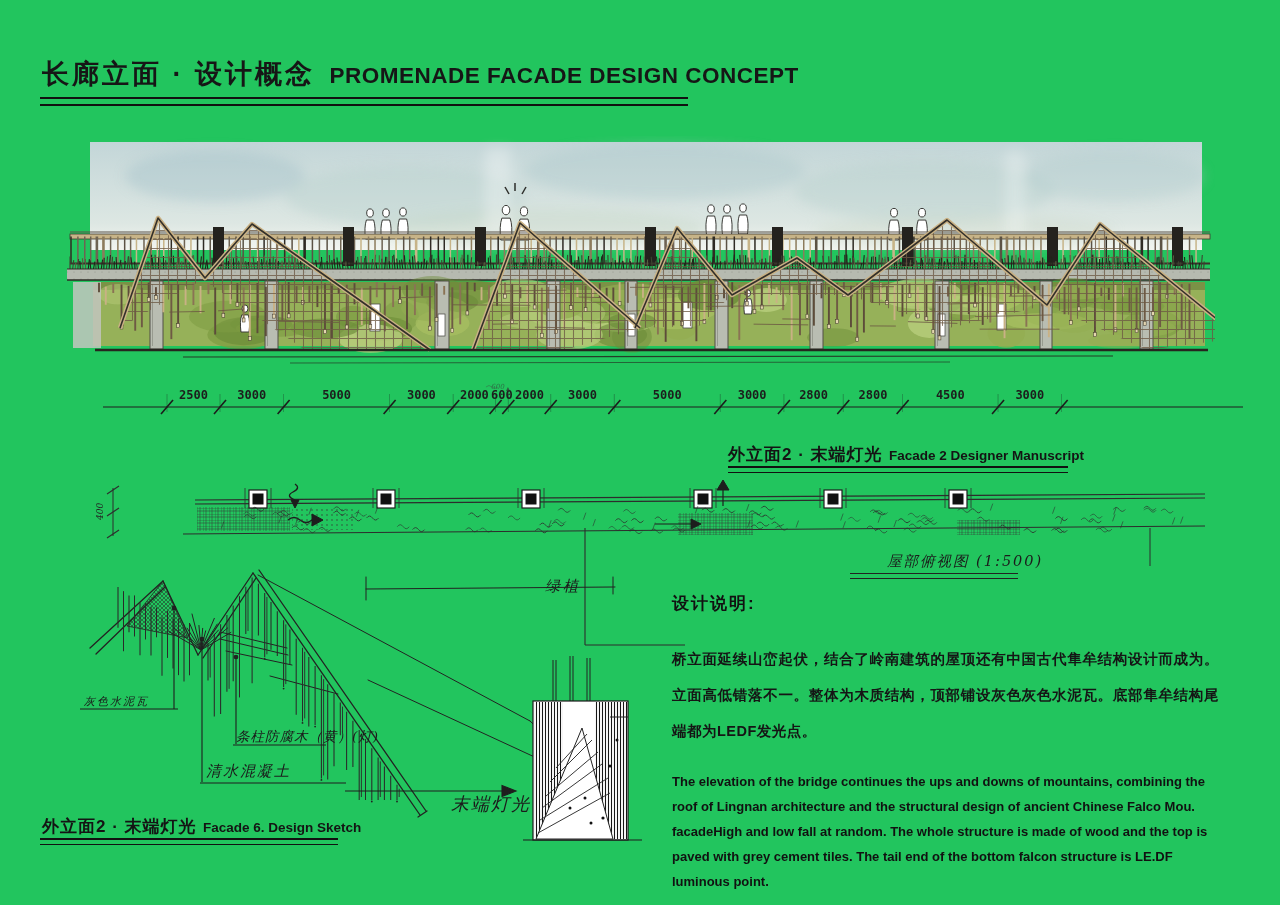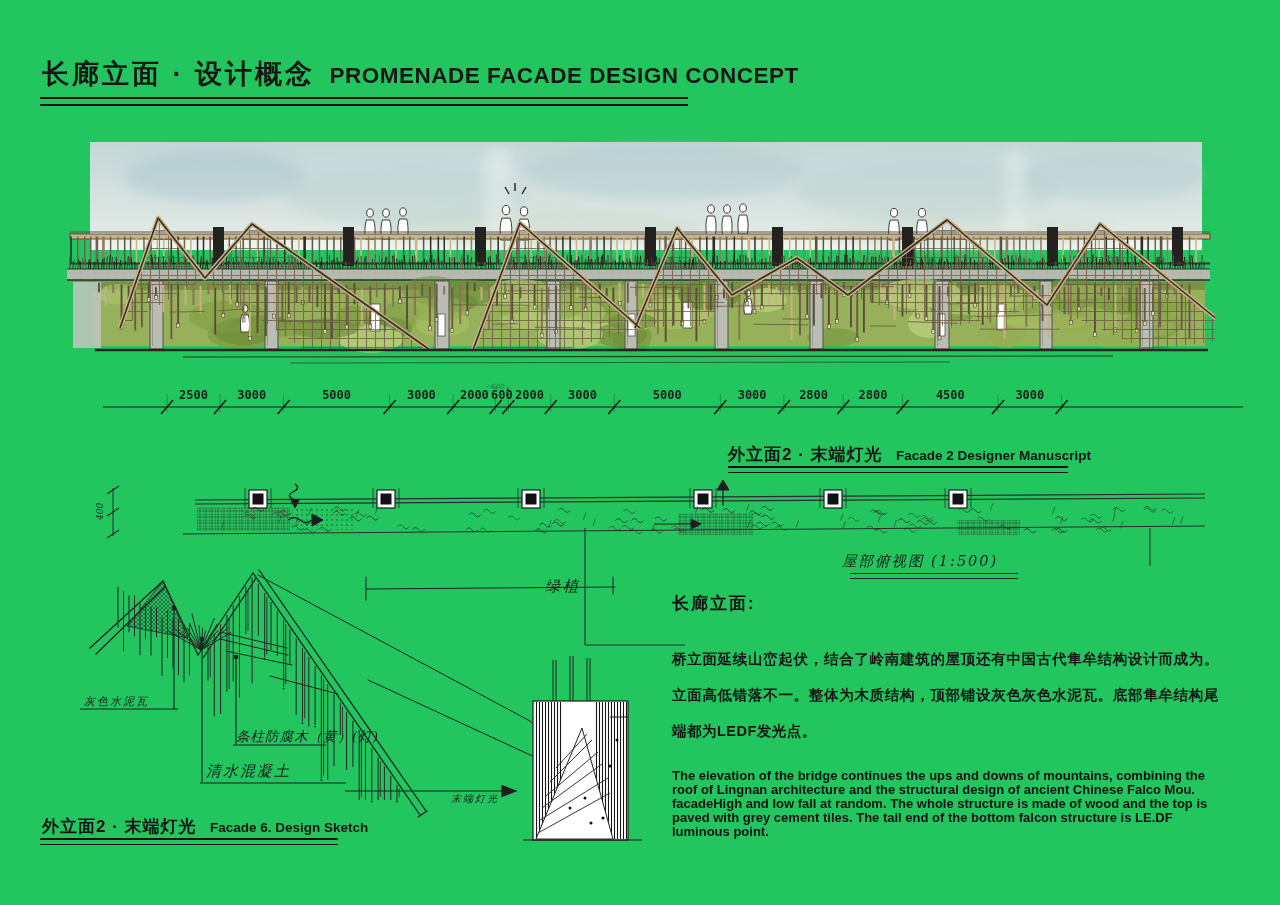--- a/index.html
+++ b/index.html
@@ -8,30 +8,30 @@
   .abs{position:absolute;}
   
   #title-row{left:42px;top:56px;white-space:nowrap;}
   #title-zh{font-size:27px;font-weight:700;letter-spacing:3px;color:#161616;}
   #title-en{font-size:22.5px;font-weight:700;letter-spacing:0.5px;color:#161616;margin-left:10px;}
   .dbl-rule{border-top:2.5px solid #111;border-bottom:2px solid #111;height:5px;}
   .dbl-rule-thin{border-top:2px solid #111;border-bottom:1px solid #111;height:4px;}
   .hand-rule{border-top:1.5px solid #222;border-bottom:1px solid #222;height:4px;}
   
   .cap-zh{font-size:17px;font-weight:700;color:#141414;letter-spacing:1px;}
-  .cap-en{font-size:13.5px;font-weight:700;color:#141414;margin-left:9px;}
+  .cap-en{font-size:13.5px;font-weight:700;color:#141414;margin-left:2px;}
   .cap-row{white-space:nowrap;}
   
   .hand{font-family:"DejaVu Serif", serif;font-style:italic;color:#1b1b1b;white-space:nowrap;}
   
   #notes{left:672px;top:592px;width:547px;}
   #notes-heading{font-size:17px;font-weight:700;letter-spacing:2px;color:#111;}
   #notes-zh{margin-top:26px;font-size:14.5px;line-height:36px;font-weight:600;color:#151515;
             text-align:justify;letter-spacing:0.5px;}
-  #notes-en{margin-top:20px;font-size:13px;line-height:14px;font-weight:700;color:#111;
+  #notes-en{margin-top:20px;font-size:13px;line-height:25px;font-weight:700;color:#111;
             text-align:left;}
   svg{display:block;}
   .dimnum{font-family:"DejaVu Sans Mono", monospace;font-weight:bold;font-size:12px;fill:#1d1d1d;}
 </style>
 </head>
 <body>
 
 <div id="board">
 
   <div class="abs" id="title-row">
@@ -1310,21 +1310,21 @@
         <line x1="1017.5625391013747" y1="43.30011559058917" x2="1020.0625391013747" y2="36.30011559058917" stroke="#2d2d2d" stroke-width="0.8" opacity="0.7"></line>
         <line x1="1025.529971544412" y1="50.31671715635653" x2="1028.029971544412" y2="43.31671715635653" stroke="#2d2d2d" stroke-width="0.8" opacity="0.7"></line>
         <line x1="652.5441315269769" y1="49.5598812185041" x2="655.0441315269769" y2="42.5598812185041" stroke="#2d2d2d" stroke-width="0.8" opacity="0.7"></line>
         <line x1="895.28094804626" y1="32.59210777310287" x2="897.78094804626" y2="25.592107773102867" stroke="#2d2d2d" stroke-width="0.8" opacity="0.7"></line>
         <line x1="798.8966959523488" y1="49.003946312239364" x2="801.3966959523488" y2="42.003946312239364" stroke="#2d2d2d" stroke-width="0.8" opacity="0.7"></line>
         <line x1="701.0332157933308" y1="49.54120827538017" x2="703.5332157933308" y2="42.54120827538017" stroke="#2d2d2d" stroke-width="0.8" opacity="0.7"></line>
       </g>
     <text x="8" y="42" transform="rotate(-90 8 42)" font-size="9" font-style="italic" font-family="DejaVu Serif, serif" fill="#222">400</text>
   </svg>
 
-  <div class="abs hand" style="left:842px;top:552px;font-size:14.5px;letter-spacing:2px;">屋部俯视图 (1:500)</div>
+  <div class="abs hand" style="left:887px;top:552px;font-size:14.5px;letter-spacing:2px;">屋部俯视图 (1:500)</div>
   <div class="abs hand-rule" style="left:850px;top:573px;width:168px;"></div>
 
   <div class="abs hand" style="left:545px;top:577px;font-size:15px;letter-spacing:3px;">绿植</div>
 
   <svg class="abs" id="sketch-svg" style="left:70px;top:568px;" width="585" height="290" viewBox="0 0 585 290">
     <defs>
       <pattern id="xhatch" width="4" height="4" patternUnits="userSpaceOnUse">
         <path d="M0,0L4,4M4,0L0,4" stroke="#222" stroke-width="0.5"></path>
       </pattern>
       <pattern id="vlines" width="3" height="6" patternUnits="userSpaceOnUse">
@@ -1476,27 +1476,27 @@
           <circle cx="547" cy="172" r="1.5"></circle>
       </g>
       <line x1="453" y1="272" x2="572" y2="272" stroke="#1c1c1c" stroke-width="1.2"></line>
       <line x1="540" y1="149" x2="558" y2="149" stroke="#222" stroke-width="1"></line>
     </g>
   </svg>
 
   <div class="abs hand" style="left:84px;top:694px;font-size:11px;letter-spacing:2px;">灰色水泥瓦</div>
   <div class="abs hand" style="left:236px;top:728px;font-size:13.5px;letter-spacing:1px;">条柱防腐木（黄）(灯)</div>
   <div class="abs hand" style="left:206px;top:762px;font-size:15px;letter-spacing:2px;">清水混凝土</div>
-  <div class="abs hand" style="left:419px;top:792px;font-size:10px;letter-spacing:2px;padding-left:32px;">末端灯光</div>
+  <div class="abs hand" style="left:419px;top:792px;font-size:18px;letter-spacing:2px;padding-left:32px;">末端灯光</div>
 
   <div class="abs cap-row" style="left:42px;top:815px;">
     <span class="cap-zh">外立面2 · 末端灯光</span>
     <span class="cap-en">Facade 6. Design Sketch</span>
   </div>
   <div class="abs dbl-rule-thin" style="left:40px;top:838px;width:298px;"></div>
 
   <div class="abs" id="notes">
-    <div id="notes-heading">长廊立面:</div>
+    <div id="notes-heading">设计说明:</div>
     <div id="notes-zh">桥立面延续山峦起伏，结合了岭南建筑的屋顶还有中国古代隼牟结构设计而成为。立面高低错落不一。整体为木质结构，顶部铺设灰色灰色水泥瓦。底部隼牟结构尾端都为LEDF发光点。</div>
     <div id="notes-en">The elevation of the bridge continues the ups and downs of mountains, combining the roof of Lingnan architecture and the structural design of ancient Chinese Falco Mou. facadeHigh and low fall at random. The whole structure is made of wood and the top is paved with grey cement tiles. The tail end of the bottom falcon structure is LE.DF luminous point.</div>
   </div>
 
 </div>
 
 </body></html>

